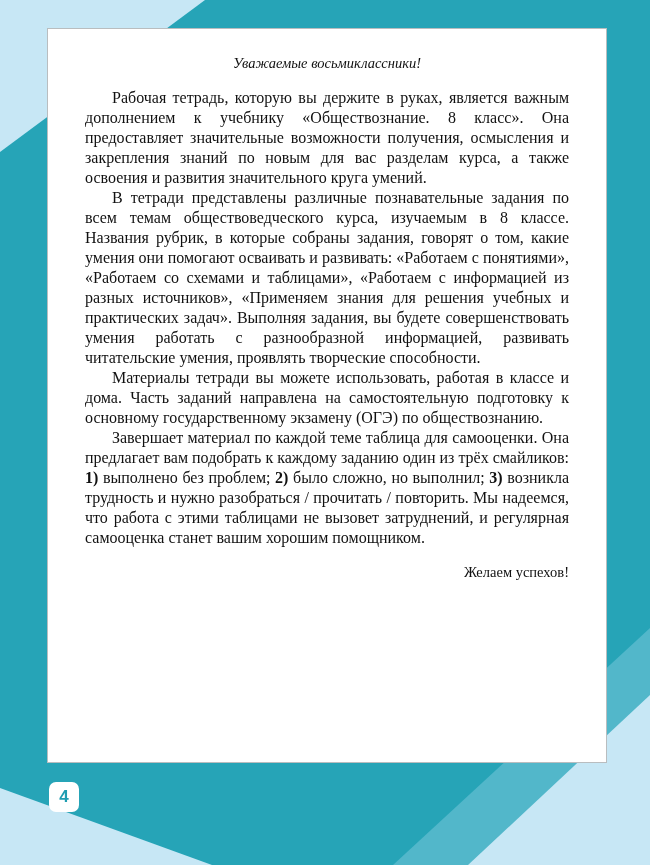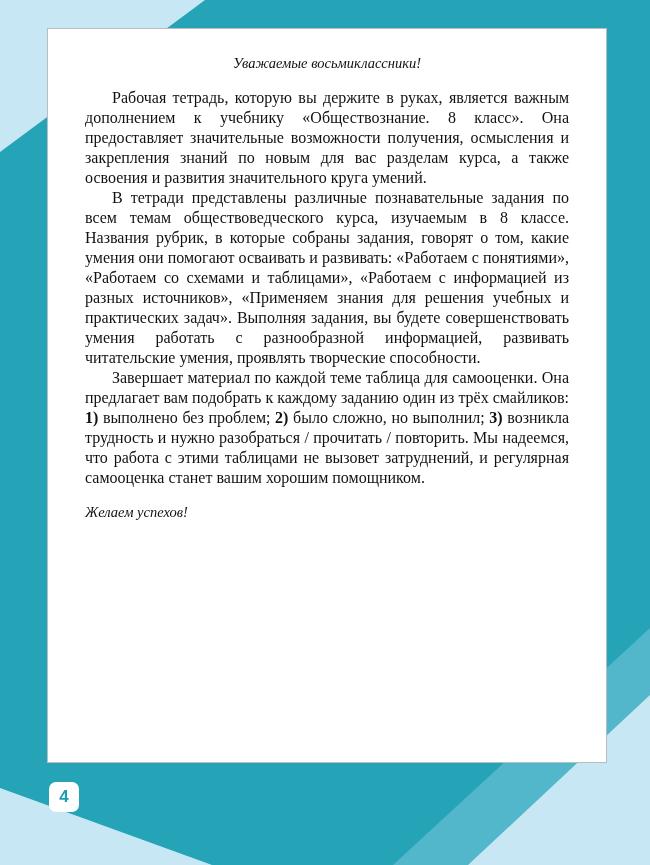--- a/index.html
+++ b/index.html
@@ -39,22 +39,21 @@
     margin: 0;
     text-indent: 27px;
     text-align: justify;
     font-size: 16px;
     line-height: 20px;
     color: #111111;
     hyphens: auto;
   }
   .closing {
     margin: 16px 0 0 0;
-    text-align: left;
-    font-style: italic;
+    text-align: right;
     font-size: 14.5px;
     line-height: 17px;
     color: #111111;
   }
   .page-badge {
     position: absolute;
     left: 49px; top: 782px;
     width: 30px; height: 30px;
     background: #ffffff;
     border-radius: 7px;
@@ -75,20 +74,21 @@
   <div class="deco tl"></div>
   <div class="deco bl"></div>
   <div class="deco br-mid"></div>
   <div class="deco br"></div>
 
   <div class="sheet">
     <p class="title">Уважаемые восьмиклассники!</p>
     <div class="bodytext">
         <p><span>Рабочая тетрадь, которую вы держите в руках, является важным дополнением к учебнику «Обществознание. 8 класс». Она предоставляет значительные возможности получения, осмысления и закрепления знаний по новым для вас разделам курса, а также освоения и развития значительного круга умений.</span></p>
         <p><span>В тетради представлены различные познавательные задания по всем темам обществоведческого курса, изучаемым в 8 классе. Названия рубрик, в которые собраны задания, говорят о том, какие умения они помогают осваивать и развивать: «Работаем с понятиями», «Работаем со схемами и таблицами», «Работаем с информацией из разных источников», «Применяем знания для решения учебных и практических задач». Выполняя задания, вы будете совершенствовать умения работать с разнообразной информацией, развивать читательские умения, проявлять творческие способности.</span></p>
+        <p><span>Материалы тетради вы можете использовать, работая в классе и дома. Часть заданий направлена на самостоятельную подготовку к основному государственному экзамену (ОГЭ) по обществознанию.</span></p>
         <p><span>Завершает материал по каждой теме таблица для самооценки. Она предлагает вам подобрать к каждому заданию один из трёх смайликов: </span><span style="font-weight: bold;">1)</span><span> выполнено без проблем; </span><span style="font-weight: bold;">2)</span><span> было сложно, но выполнил; </span><span style="font-weight: bold;">3)</span><span> возникла трудность и нужно разобраться / прочитать / повторить. Мы надеемся, что работа с этими таблицами не вызовет затруднений, и регулярная самооценка станет вашим хорошим помощником.</span></p>
       </div>
     <p class="closing">Желаем успехов!</p>
   </div>
 
   <div class="page-badge">
     <span>4</span>
   </div>
 </div>
 

